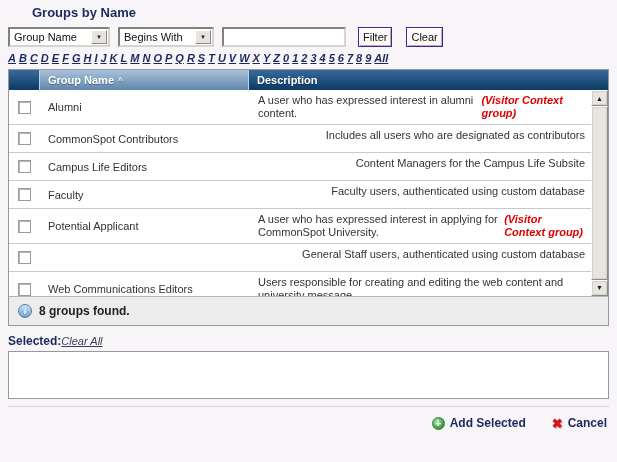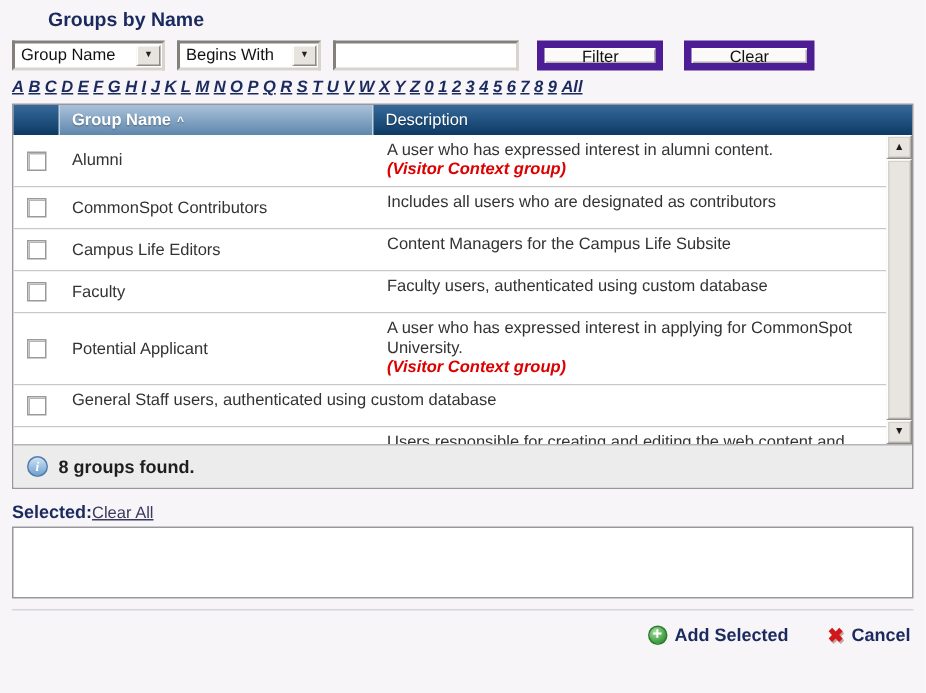--- a/index.html
+++ b/index.html
@@ -29,23 +29,23 @@
     font-size:6px; color:#222; box-sizing:border-box;
   }
   .sel-field { width:102px; margin-right:8px; }
   .sel-op { width:96px; margin-right:8px;text-align:right; }
   .search-input {
     width:124px; height:20px; box-sizing:border-box;
     border:2px inset #d8d3cc; background:#fff;
     font-family:"Liberation Sans",sans-serif; font-size:11px; padding:0 3px;
   }
   .win-btn {
-    height:20px; padding:0 25px; font-family:"Liberation Sans",sans-serif;
+    height:20px; padding:0 4px; font-family:"Liberation Sans",sans-serif;
     font-size:11px; color:#111; background:#fbfaf8;
-    border:5px solid #4c1d95;
+    border:1px solid #4c1d95;
     box-shadow: inset 1px 1px 0 #ffffff, inset -1px -1px 0 #b5b2ae;
     cursor:pointer;
   }
   .btn-filter { margin-left:12px; }
   .btn-clear { margin-left:14px; }
 
   
   .alpha-bar { padding:4px 0 5px 0; font-size:11px; font-weight:bold; line-height:12px;font-style:italic; }
   .alpha-bar a { color:#1b2a5e; text-decoration:underline; margin-right:3px; cursor:pointer; }
 
@@ -56,36 +56,36 @@
   .hdr-name {
     width:210px; box-sizing:border-box;
     background:linear-gradient(#a9c2da,#5f87ac);
     border-left:1px solid #c3d3e2; border-right:1px solid #c3d3e2;
     color:#fff; font-weight:bold; font-size:11px;
     display:flex; align-items:center; gap:4px; padding-left:8px; cursor:pointer;
     text-shadow:0 1px 1px rgba(0,0,0,.35);
   }
   .hdr-name .sort { font-size:8px; font-weight:bold; }
   .hdr-desc {
-    flex:1; color:#fff; font-weight:normal; font-size:11px;
+    flex:1; color:#fff; font-weight:bold; font-size:11px;
     display:flex; align-items:center; padding-left:8px; cursor:pointer;
     text-shadow:0 1px 1px rgba(0,0,0,.35);
   }
 
   .lb-body-wrap { display:flex; height:206px; }
   .rows { flex:1; overflow:hidden; }
   .row { display:flex; border-bottom:1px solid #c9c9c9; min-height:28px; box-sizing:border-box; background:#fff; }
   .cell-check { width:30px; display:flex; justify-content:center; align-items:center; flex-shrink:0; }
   .cell-name {
     width:210px; box-sizing:border-box; flex-shrink:0;
     display:flex; align-items:center; font-size:11px; color:#333; padding-left:9px;
   }
   .cell-desc {
     flex:1; font-size:11px; color:#333; line-height:13px;
-    padding:4px 6px 4px 9px; display:flex; flex-direction:column; justify-content:flex-start;
+    padding:4px 6px 4px 9px; display:flex; flex-direction:row; justify-content:flex-end;
   }
   .note { color:#dd0000; font-weight:bold; font-style:italic; }
   .note:empty { display:none; }
   input.cbx {
     appearance:none; -webkit-appearance:none; width:13px; height:13px; margin:0;
     background:#fff; border:1px solid #9a9a9a;
     box-shadow: inset 1px 1px 0 rgba(90,90,90,.45), inset -1px -1px 0 #fff;
     cursor:pointer;
   }
 
@@ -113,21 +113,21 @@
   .info-icon {
     width:14px; height:14px; border-radius:50%;
     background:linear-gradient(#cfe3f5,#6f9fce); border:1px solid #4f7cab;
     color:#fff; font-size:9px; font-weight:bold; font-style:italic; font-family:"Liberation Serif",serif;
     display:flex; align-items:center; justify-content:center; box-sizing:border-box;
   }
 
   
   .selected-row { width:601px; display:flex; justify-content:flex-start; align-items:baseline; margin-top:8px; }
   .selected-label { font-size:12px; font-weight:bold; color:#1b2a5e; }
-  .clear-all { font-size:11px; color:#3a3a5c; text-decoration:underline; cursor:pointer; }
+  .clear-all { font-size:11px; color:#3a3a5c; text-decoration:underline; cursor:pointer;font-style:italic; }
   .selected-box { width:601px; height:48px; border:1px solid #97979c; background:#fff; box-sizing:border-box; margin-top:3px; }
 
   
   .footer {
     margin-top:7px; border-top:1px solid #d8d5da; padding:9px 2px 0 0;
     display:flex; justify-content:flex-end; gap:26px;
   }
   .action { display:flex; align-items:center; gap:5px; font-size:12px; font-weight:bold; color:#1b2a5e; cursor:pointer; }
   .plus-icon {
     width:13px; height:13px; border-radius:50%;

